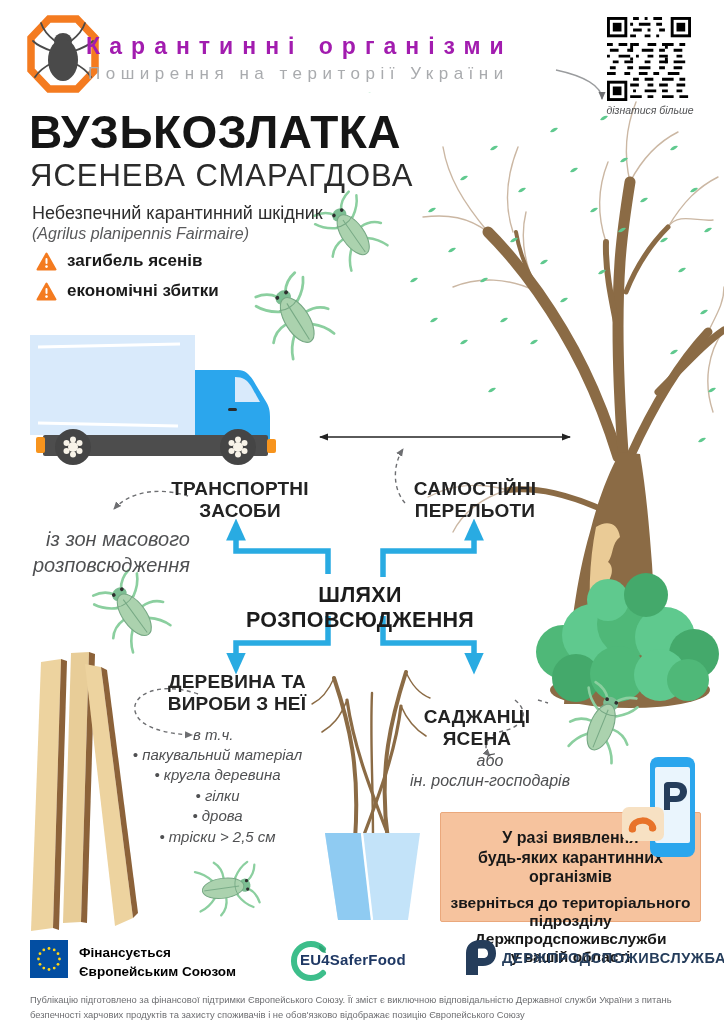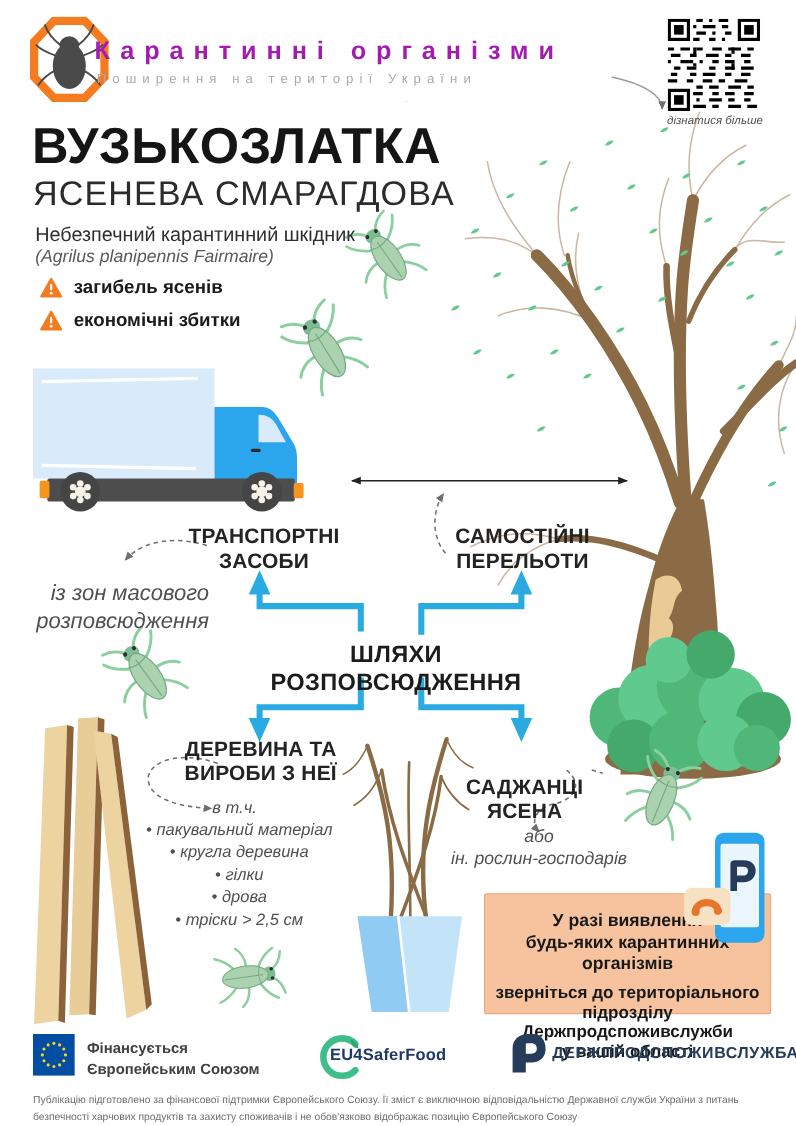--- a/index.html
+++ b/index.html
@@ -3,21 +3,21 @@
 <meta charset="utf-8">
 <style>
   * { margin:0; padding:0; box-sizing:border-box; }
   html,body { width:724px; height:1024px; }
   body { font-family:"Liberation Sans", sans-serif; background:#ffffff; position:relative; overflow:hidden; }
   .abs { position:absolute; }
   .pre { white-space:pre-line; }
 
   
   .brand-title { left:86px; top:33px; font-size:23px; letter-spacing:9px; color:#a21caf; font-weight:700; }
-  .brand-subtitle { left:88px; top:64px; font-size:12px; letter-spacing:5.5px; color:#a9abae; font-weight:400; }
+  .brand-subtitle { left:88px; top:64px; font-size:17px; letter-spacing:5.5px; color:#a9abae; font-weight:400; }
   .qr-wrap { left:607px; top:17px; width:84px; height:84px; }
   .qr-label { left:597px; top:104px; width:106px; text-align:center; font-size:10.5px; font-style:italic; color:#808285; }
 
   
   .title { left:29px; top:105px; font-size:46px; font-weight:800; color:#151515; letter-spacing:0.5px; }
   .subtitle { left:30px; top:158px; font-size:31px; font-weight:400; color:#2b2b2b; letter-spacing:1px; }
   .descriptor { left:32px; top:203px; font-size:18px; font-weight:500; color:#2e2e2e; }
   .latin { left:32px; top:225px; font-size:16px; font-style:italic; color:#58595b; }
   .warn-row { display:flex; align-items:center; gap:10px; }
   .warn1 { left:36px; top:251px; }
@@ -38,21 +38,21 @@
   .wood-list { left:105px; top:745px; width:225px; text-align:center; font-size:15px; line-height:1.36; }
   .wood-list span { display:block; }
   .saplings-note { left:405px; top:751px; width:170px; text-align:center; font-size:16px; line-height:1.25; }
 
   
   .contact-box { left:440px; top:812px; width:261px; height:110px; background:#f6c39e; border:1.5px solid #eaa87c; border-radius:2px; padding:15px 8px 0 8px; text-align:center; color:#181818; }
   .contact-line1 { font-size:16px; font-weight:700; line-height:1.22; white-space:pre-line; }
   .contact-line2 { font-size:15.5px; font-weight:700; line-height:1.18; white-space:pre-line; margin-top:7px; }
 
   
-  .eu-label { left:79px; top:944px; font-size:13.5px; font-weight:700; color:#404040; line-height:1.4; white-space:pre-line; }
+  .eu-label { left:79px; top:944px; font-size:13.5px; font-weight:700; color:#000000; line-height:1.4; white-space:pre-line; }
   .eu4-label { left:300px; top:951px; font-size:15px; font-weight:700; color:#1f3864; letter-spacing:0.2px; }
   .dpss-label { left:502px; top:950px; font-size:14.5px; font-weight:700; color:#253d5b; letter-spacing:0.6px; }
   .disclaimer { left:30px; top:993px; width:668px; font-size:9.4px; color:#6d6e71; line-height:1.55; }
 
   svg { display:block; }
   .bleg { stroke:#8bcf9f; stroke-width:2.4; fill:none; stroke-linecap:round; }
 </style>
 </head>
 <body>
 

